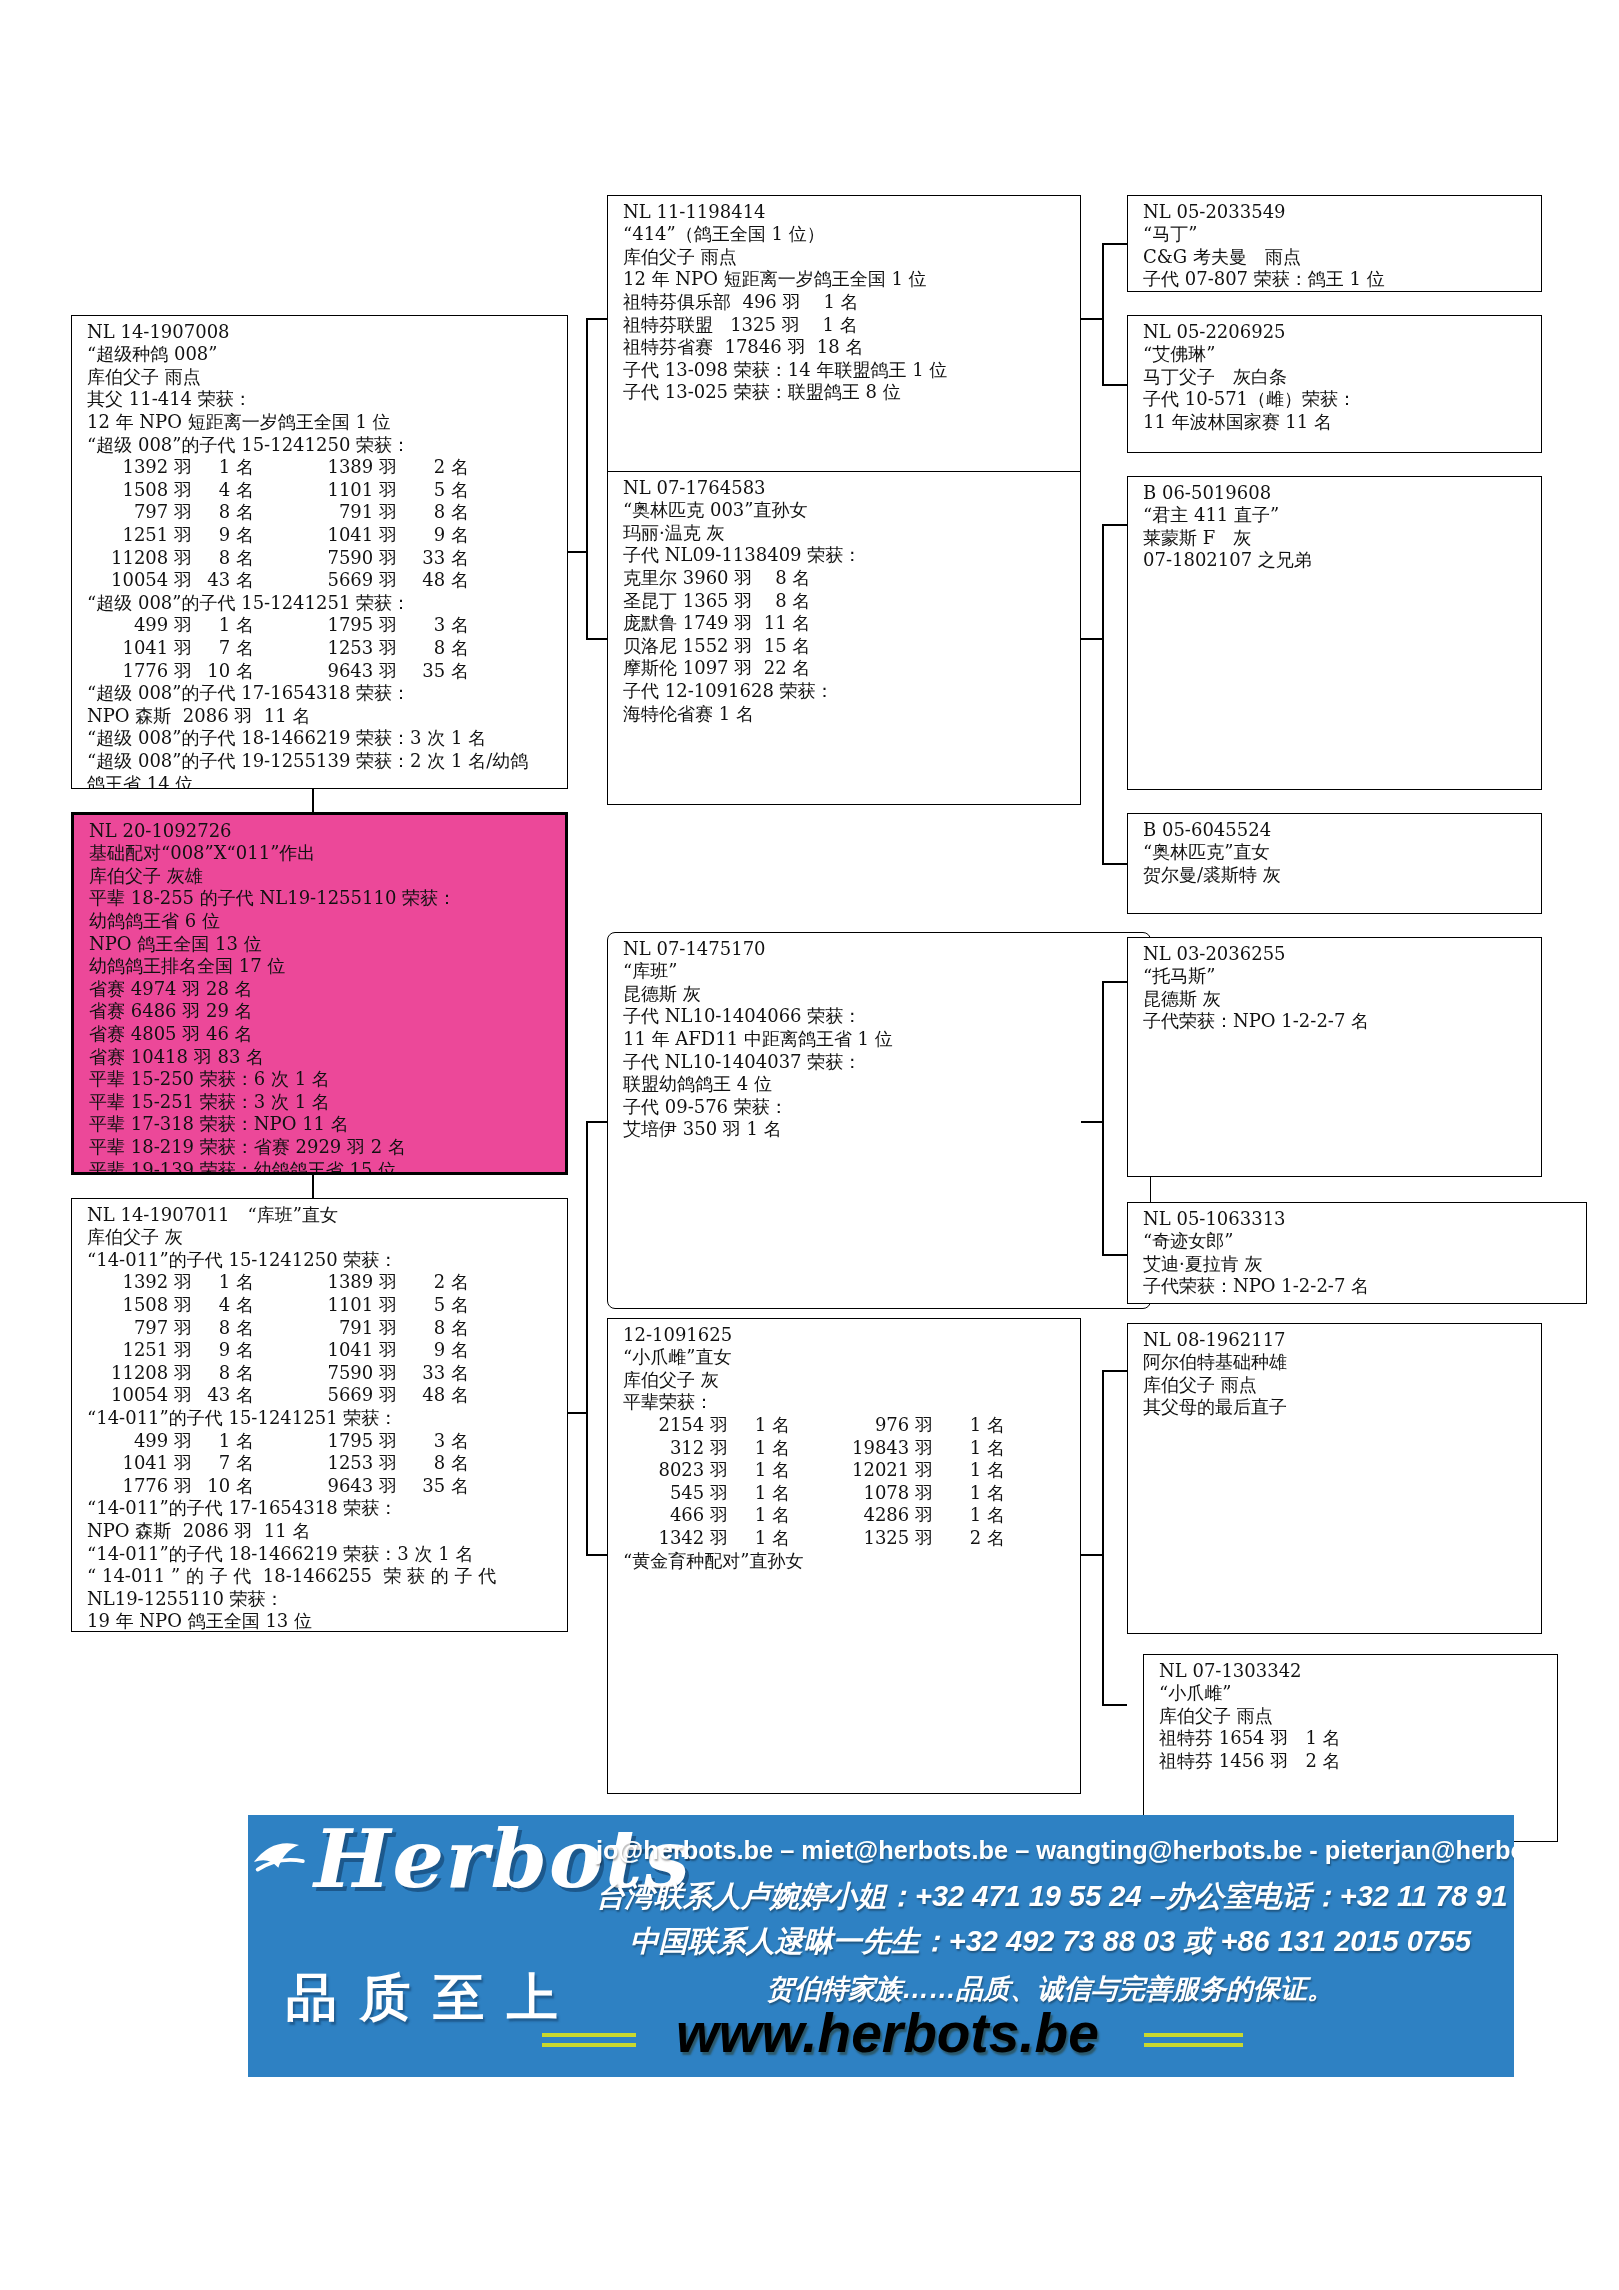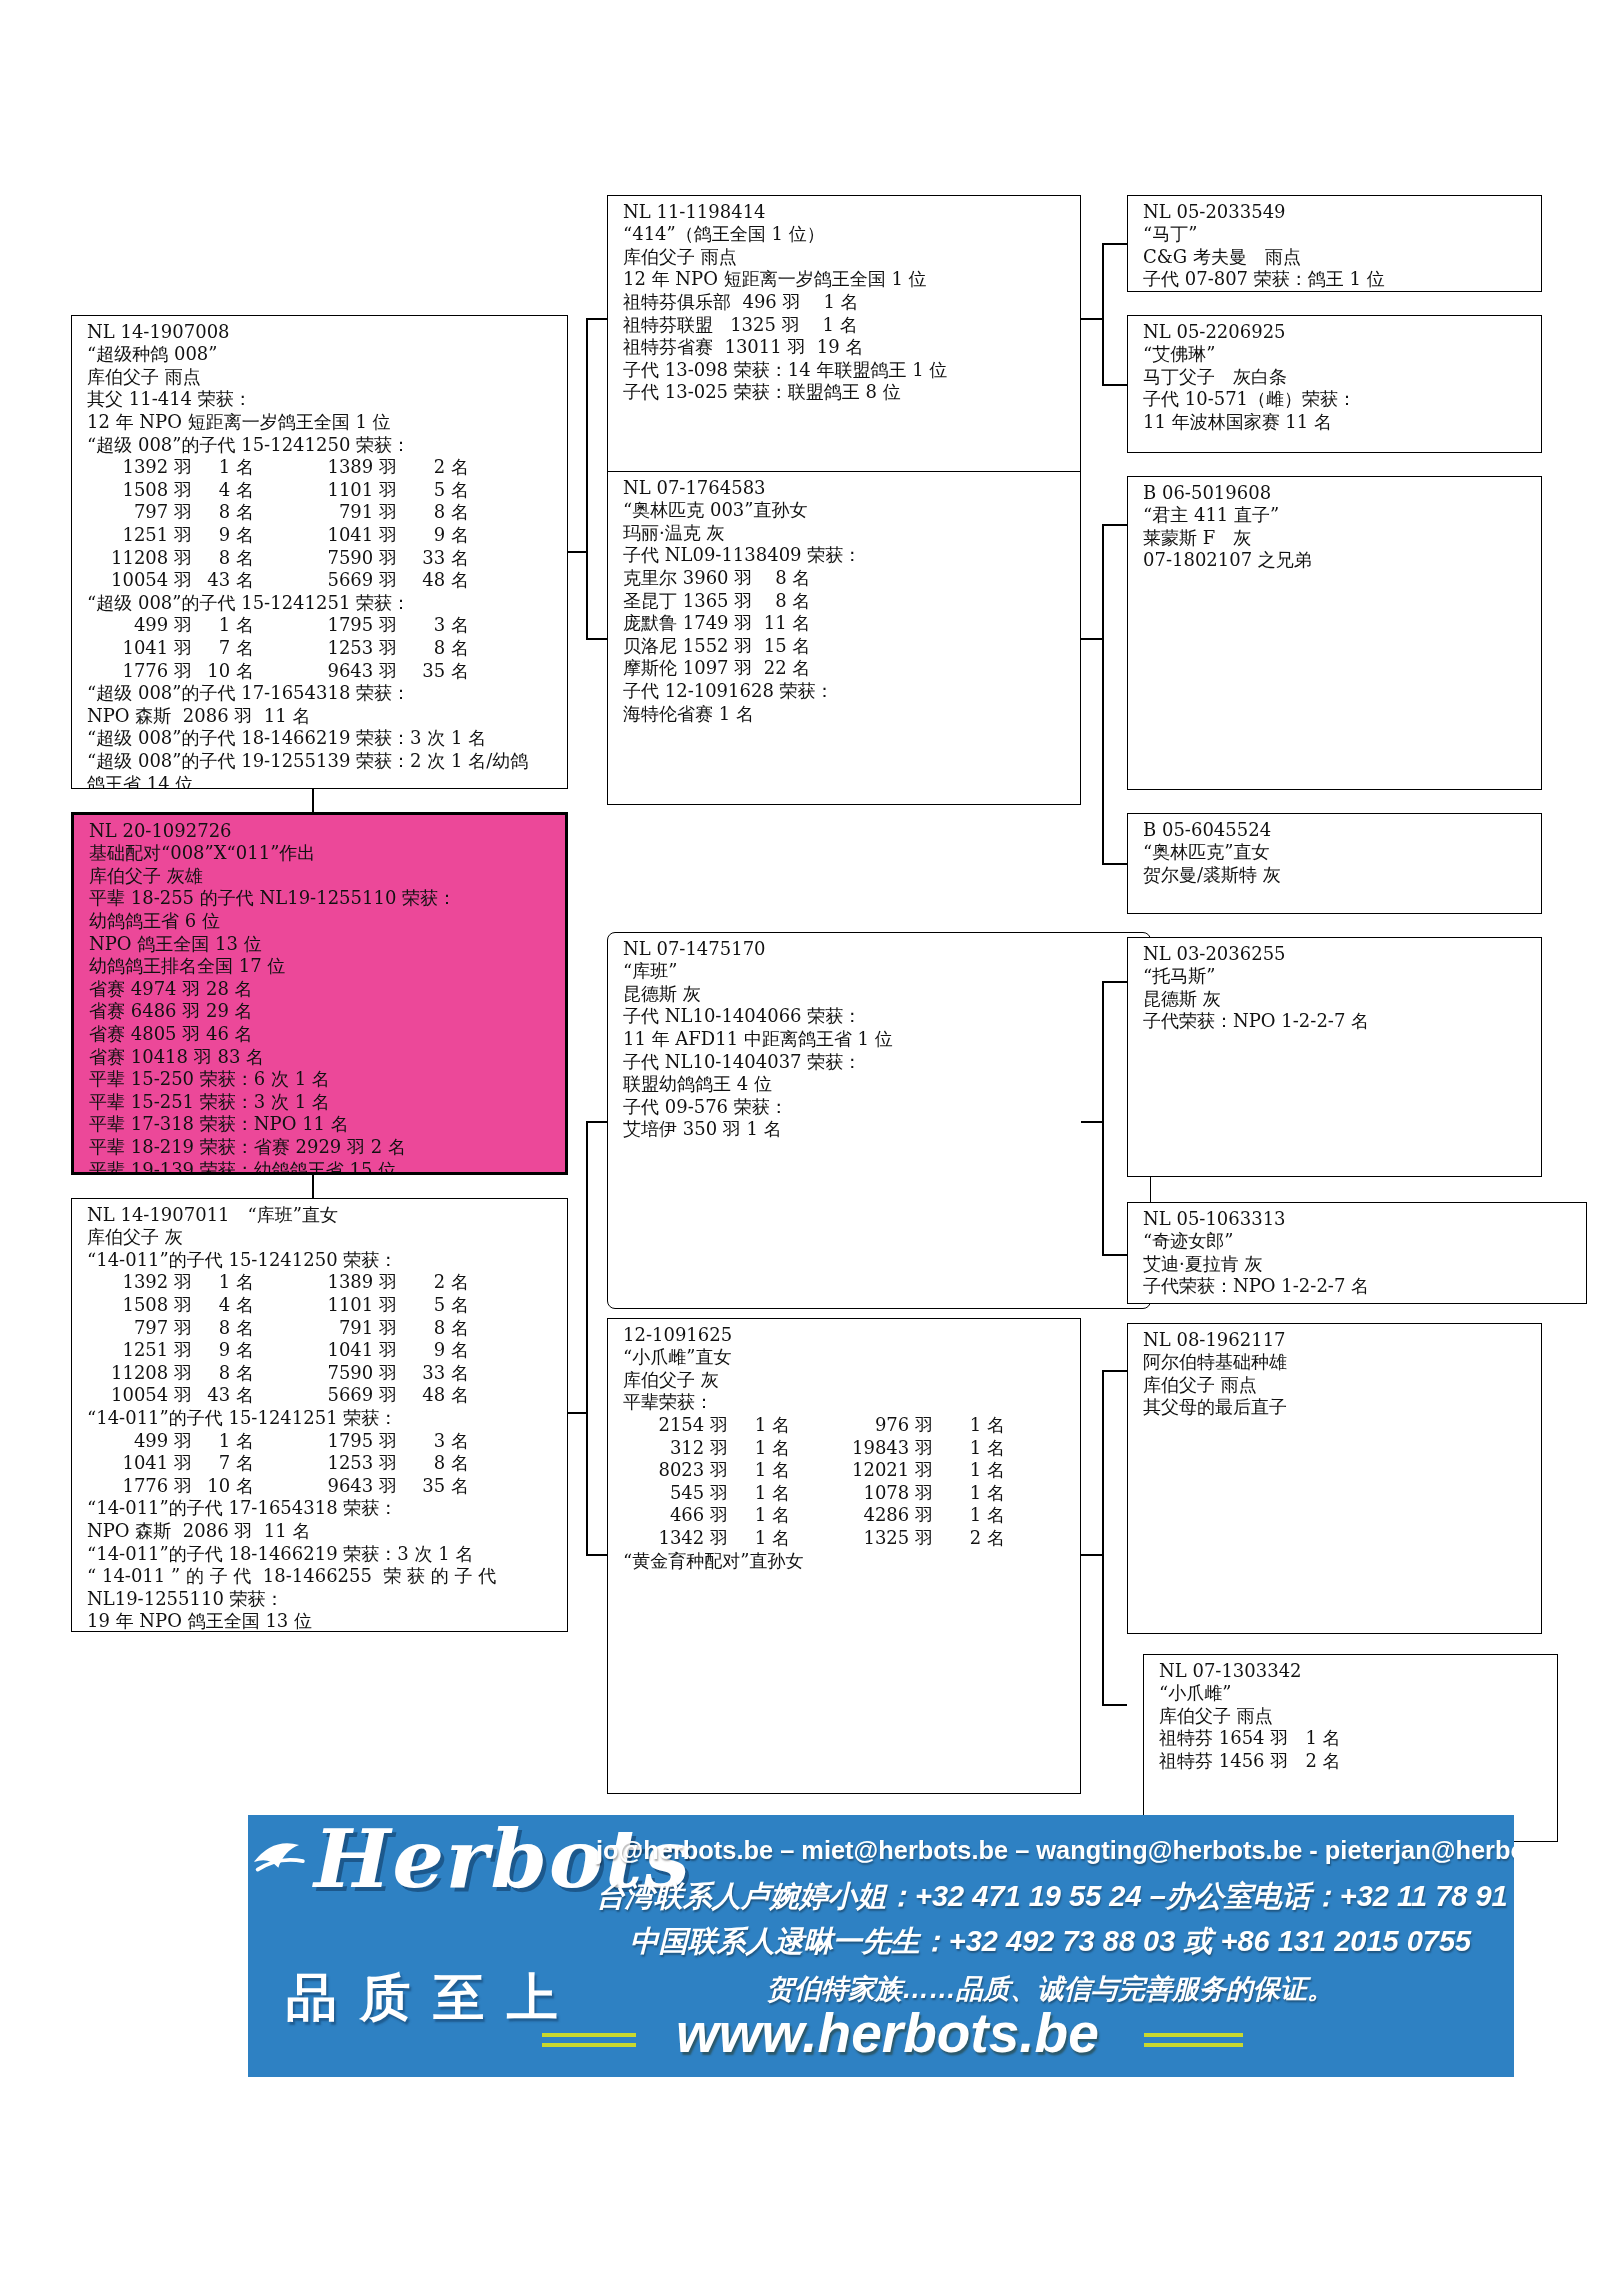--- a/index.html
+++ b/index.html
@@ -26,21 +26,21 @@
   .rcol{position:absolute;left:348px;top:0;width:909px;text-align:center;color:#fff;
         font-family:"Liberation Sans","DejaVu Sans",sans-serif;}
   .emails{position:absolute;left:0;top:21px;width:100%;font-size:25.4px;font-weight:bold;
           text-shadow:0.9px 1.9px 1.9px rgba(0,0,0,.35);white-space:nowrap;}
   .contact1{position:absolute;left:0;top:62px;width:100%;font-size:29px;font-weight:bold;font-style:italic;
             text-shadow:0.9px 1.9px 1.9px rgba(0,0,0,.35);white-space:nowrap;}
   .contact2{position:absolute;left:0;top:107px;width:100%;font-size:29px;font-weight:bold;font-style:italic;
             text-shadow:0.9px 1.9px 1.9px rgba(0,0,0,.35);white-space:nowrap;}
   .guarantee{position:absolute;left:0;top:156px;width:100%;font-size:27px;font-weight:bold;font-style:italic;
              text-shadow:0.9px 1.9px 1.9px rgba(0,0,0,.35);white-space:nowrap;}
-  .website{position:absolute;left:428px;top:186px;color:#ffffff;font-size:55px;font-weight:bold;font-style:italic;
+  .website{position:absolute;left:428px;top:186px;color:#000000;font-size:55px;font-weight:bold;font-style:italic;
            font-family:"Liberation Sans","DejaVu Sans",sans-serif;text-shadow:1.9px 2.8px 1.9px rgba(40,40,0,.45);}
   .dline{position:absolute;height:14px;border-top:4.7px solid #c9d82e;border-bottom:4.7px solid #c9d82e;box-sizing:border-box;}
 </style>
 </head>
 <body>
 
 <div class="page">
 
   <div class="box" id="b-sire" style="left:71px;top:315px;width:497px;height:474px;">
       <div class="box-lines">
@@ -114,21 +114,21 @@
     </div>
 
   <div class="box" style="left:607px;top:195px;width:474px;height:308px;">
       <div class="box-lines">
         <div class="line">NL 11-1198414</div>
         <div class="line">“414”（鸽王全国 1 位）</div>
         <div class="line">库伯父子 雨点</div>
         <div class="line">12 年 NPO 短距离一岁鸽王全国 1 位</div>
         <div class="line">祖特芬俱乐部  496 羽    1 名</div>
         <div class="line">祖特芬联盟   1325 羽    1 名</div>
-        <div class="line">祖特芬省赛  13011 羽  19 名</div>
+        <div class="line">祖特芬省赛  17846 羽  18 名</div>
         <div class="line">子代 13-098 荣获：14 年联盟鸽王 1 位</div>
         <div class="line">子代 13-025 荣获：联盟鸽王 8 位</div>
       </div>
     </div>
   <div class="box" style="left:607px;top:471px;width:474px;height:334px;">
       <div class="box-lines">
         <div class="line">NL 07-1764583</div>
         <div class="line">“奥林匹克 003”直孙女</div>
         <div class="line">玛丽·温克 灰</div>
         <div class="line">子代 NL09-1138409 荣获：</div>

